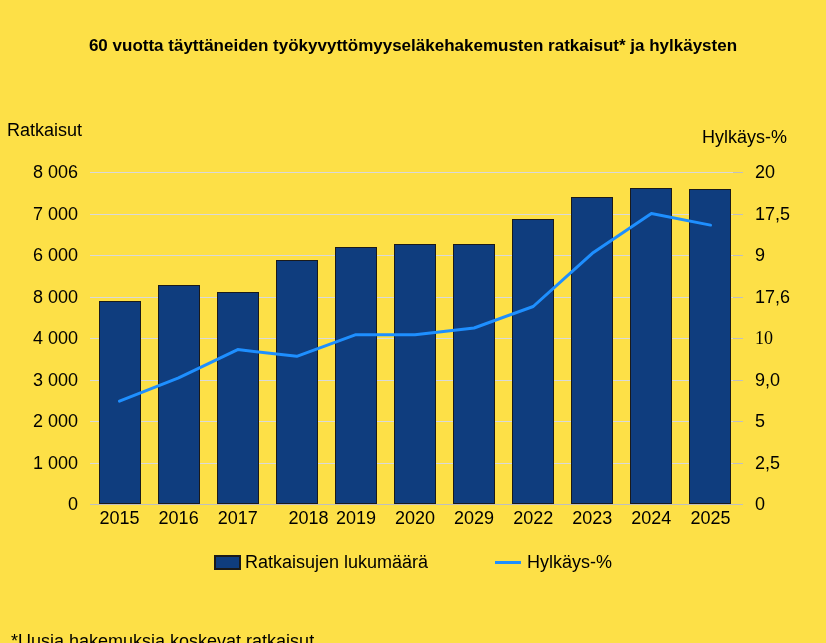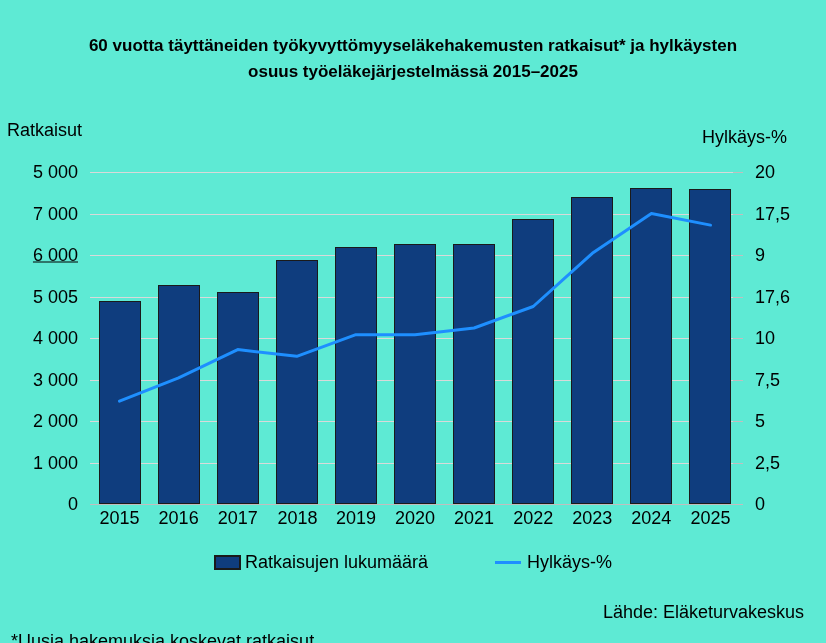--- a/index.html
+++ b/index.html
@@ -1,17 +1,17 @@
 <!DOCTYPE html>
 <html><head>
 <meta charset="utf-8">
 <style>
   html,body{margin:0;padding:0;background:#fff;}
   .root{
-    position:relative;width:826px;height:643px;background:#5eead4;
+    position:relative;width:826px;height:643px;background:#fde047;
     font-family:"Liberation Sans",sans-serif;color:#000;overflow:hidden;
   }
   .title{
     position:absolute;top:33px;left:0;width:826px;text-align:center;
     font-size:17px;font-weight:bold;line-height:26px;white-space:nowrap;
   }
   .axis-title{position:absolute;font-size:18px;}
   .axis-title.left{left:7px;top:120px;}
   .axis-title.right{left:702px;top:127px;}
   .plot{position:absolute;left:90px;top:172px;width:650px;height:332px;}
@@ -41,44 +41,43 @@
   .footnote{position:absolute;left:11px;top:631px;font-size:18px;}
   .source{position:absolute;right:22px;top:602px;font-size:18px;}
 </style>
 </head>
 <body>
 
 <div class="root">
 
   <div class="title">
     <div>60 vuotta täyttäneiden työkyvyttömyyseläkehakemusten ratkaisut* ja hylkäysten</div>
-    <div>osuus työeläkejärjestelmässä 2015–2025</div>
   </div>
 
   <div class="axis-title left">Ratkaisut</div>
   <div class="axis-title right">Hylkäys-%</div>
 
   <div class="ticks left" id="left-ticks">
-      <span class="tick" style="top: 0px;">5 000</span>
+      <span class="tick" style="top: 0px;">8 006</span>
       <span class="tick" style="top: 41.5px;">7 000</span>
-      <span class="tick" style="top: 83px; text-decoration: underline;">6 000</span>
-      <span class="tick" style="top: 124.5px;">5 005</span>
+      <span class="tick" style="top: 83px;">6 000</span>
+      <span class="tick" style="top: 124.5px;">8 000</span>
       <span class="tick" style="top: 166px;">4 000</span>
       <span class="tick" style="top: 207.5px;">3 000</span>
       <span class="tick" style="top: 249px;">2 000</span>
       <span class="tick" style="top: 290.5px;">1 000</span>
       <span class="tick" style="top: 332px;">0</span>
     </div>
   <div class="ticks right" id="right-ticks">
       <span class="tick" style="top: 0px; text-align: center;">20</span>
       <span class="tick" style="top: 41.5px;">17,5</span>
       <span class="tick" style="top: 83px;">9</span>
       <span class="tick" style="top: 124.5px;">17,6</span>
-      <span class="tick" style="top: 166px;">10</span>
-      <span class="tick" style="top: 207.5px;">7,5</span>
+      <span class="tick" style="top: 166px; font-family: Liberation Serif, serif;">10</span>
+      <span class="tick" style="top: 207.5px;">9,0</span>
       <span class="tick" style="top: 249px;">5</span>
       <span class="tick" style="top: 290.5px;">2,5</span>
       <span class="tick" style="top: 332px;">0</span>
     </div>
 
   <div class="plot" id="plot">
       <div class="gridline" style="top: 0px;"></div>
       <div class="rtick" style="top: 0px;"></div>
       <div class="gridline" style="top: 41.5px;"></div>
       <div class="rtick" style="top: 41.5px;"></div>
@@ -109,37 +108,36 @@
       <div class="bar" style="left: 599.455px; width: 42px; height: 314.57px; background: rgb(15, 61, 126); border-color: rgb(26, 26, 26);"></div>
       <svg class="linesvg" width="650" height="332" viewBox="0 0 650 332">
         <polyline points="29.5,229.1 88.6,205.8 147.7,177.6 206.8,184.3 265.9,162.7 325.0,162.7 384.1,156.0 443.2,134.5 502.3,81.3 561.4,41.5 620.5,53.1" fill="none" stroke="#1E8FFF" stroke-width="3" stroke-linejoin="round" stroke-linecap="round"></polyline>
       </svg>
     </div>
 
   <div class="xlabels" id="xlabels">
       <span class="xlabel" style="left: 0px; width: 59.0909px;">2015</span>
       <span class="xlabel" style="left: 59.0909px; width: 59.0909px;">2016</span>
       <span class="xlabel" style="left: 118.182px; width: 59.0909px;">2017</span>
-      <span class="xlabel" style="left: 178px; width: 59.0909px;">2018</span>
+      <span class="xlabel" style="left: 189px; width: 59.0909px;">2018</span>
       <span class="xlabel" style="left: 236.364px; width: 59.0909px;">2019</span>
       <span class="xlabel" style="left: 295.455px; width: 59.0909px;">2020</span>
-      <span class="xlabel" style="left: 354.545px; width: 59.0909px;">2021</span>
+      <span class="xlabel" style="left: 354.545px; width: 59.0909px;">2029</span>
       <span class="xlabel" style="left: 413.636px; width: 59.0909px;">2022</span>
       <span class="xlabel" style="left: 472.727px; width: 59.0909px;">2023</span>
       <span class="xlabel" style="left: 531.818px; width: 59.0909px;">2024</span>
       <span class="xlabel" style="left: 590.909px; width: 59.0909px;">2025</span>
     </div>
 
   <div class="legend">
     <div class="legend-item">
       <span class="swatch-bar" id="swatch-bar" style="background: rgb(15, 61, 126); border-color: rgb(26, 26, 26);"></span>
       <span>Ratkaisujen lukumäärä</span>
     </div>
     <div class="legend-item">
       <span class="swatch-line" id="swatch-line" style="background: rgb(30, 143, 255);"></span>
       <span>Hylkäys-%</span>
     </div>
   </div>
 
   <div class="footnote">*Uusia hakemuksia koskevat ratkaisut</div>
-  <div class="source">Lähde: Eläketurvakeskus</div>
 
 </div>
 
 </body></html>

